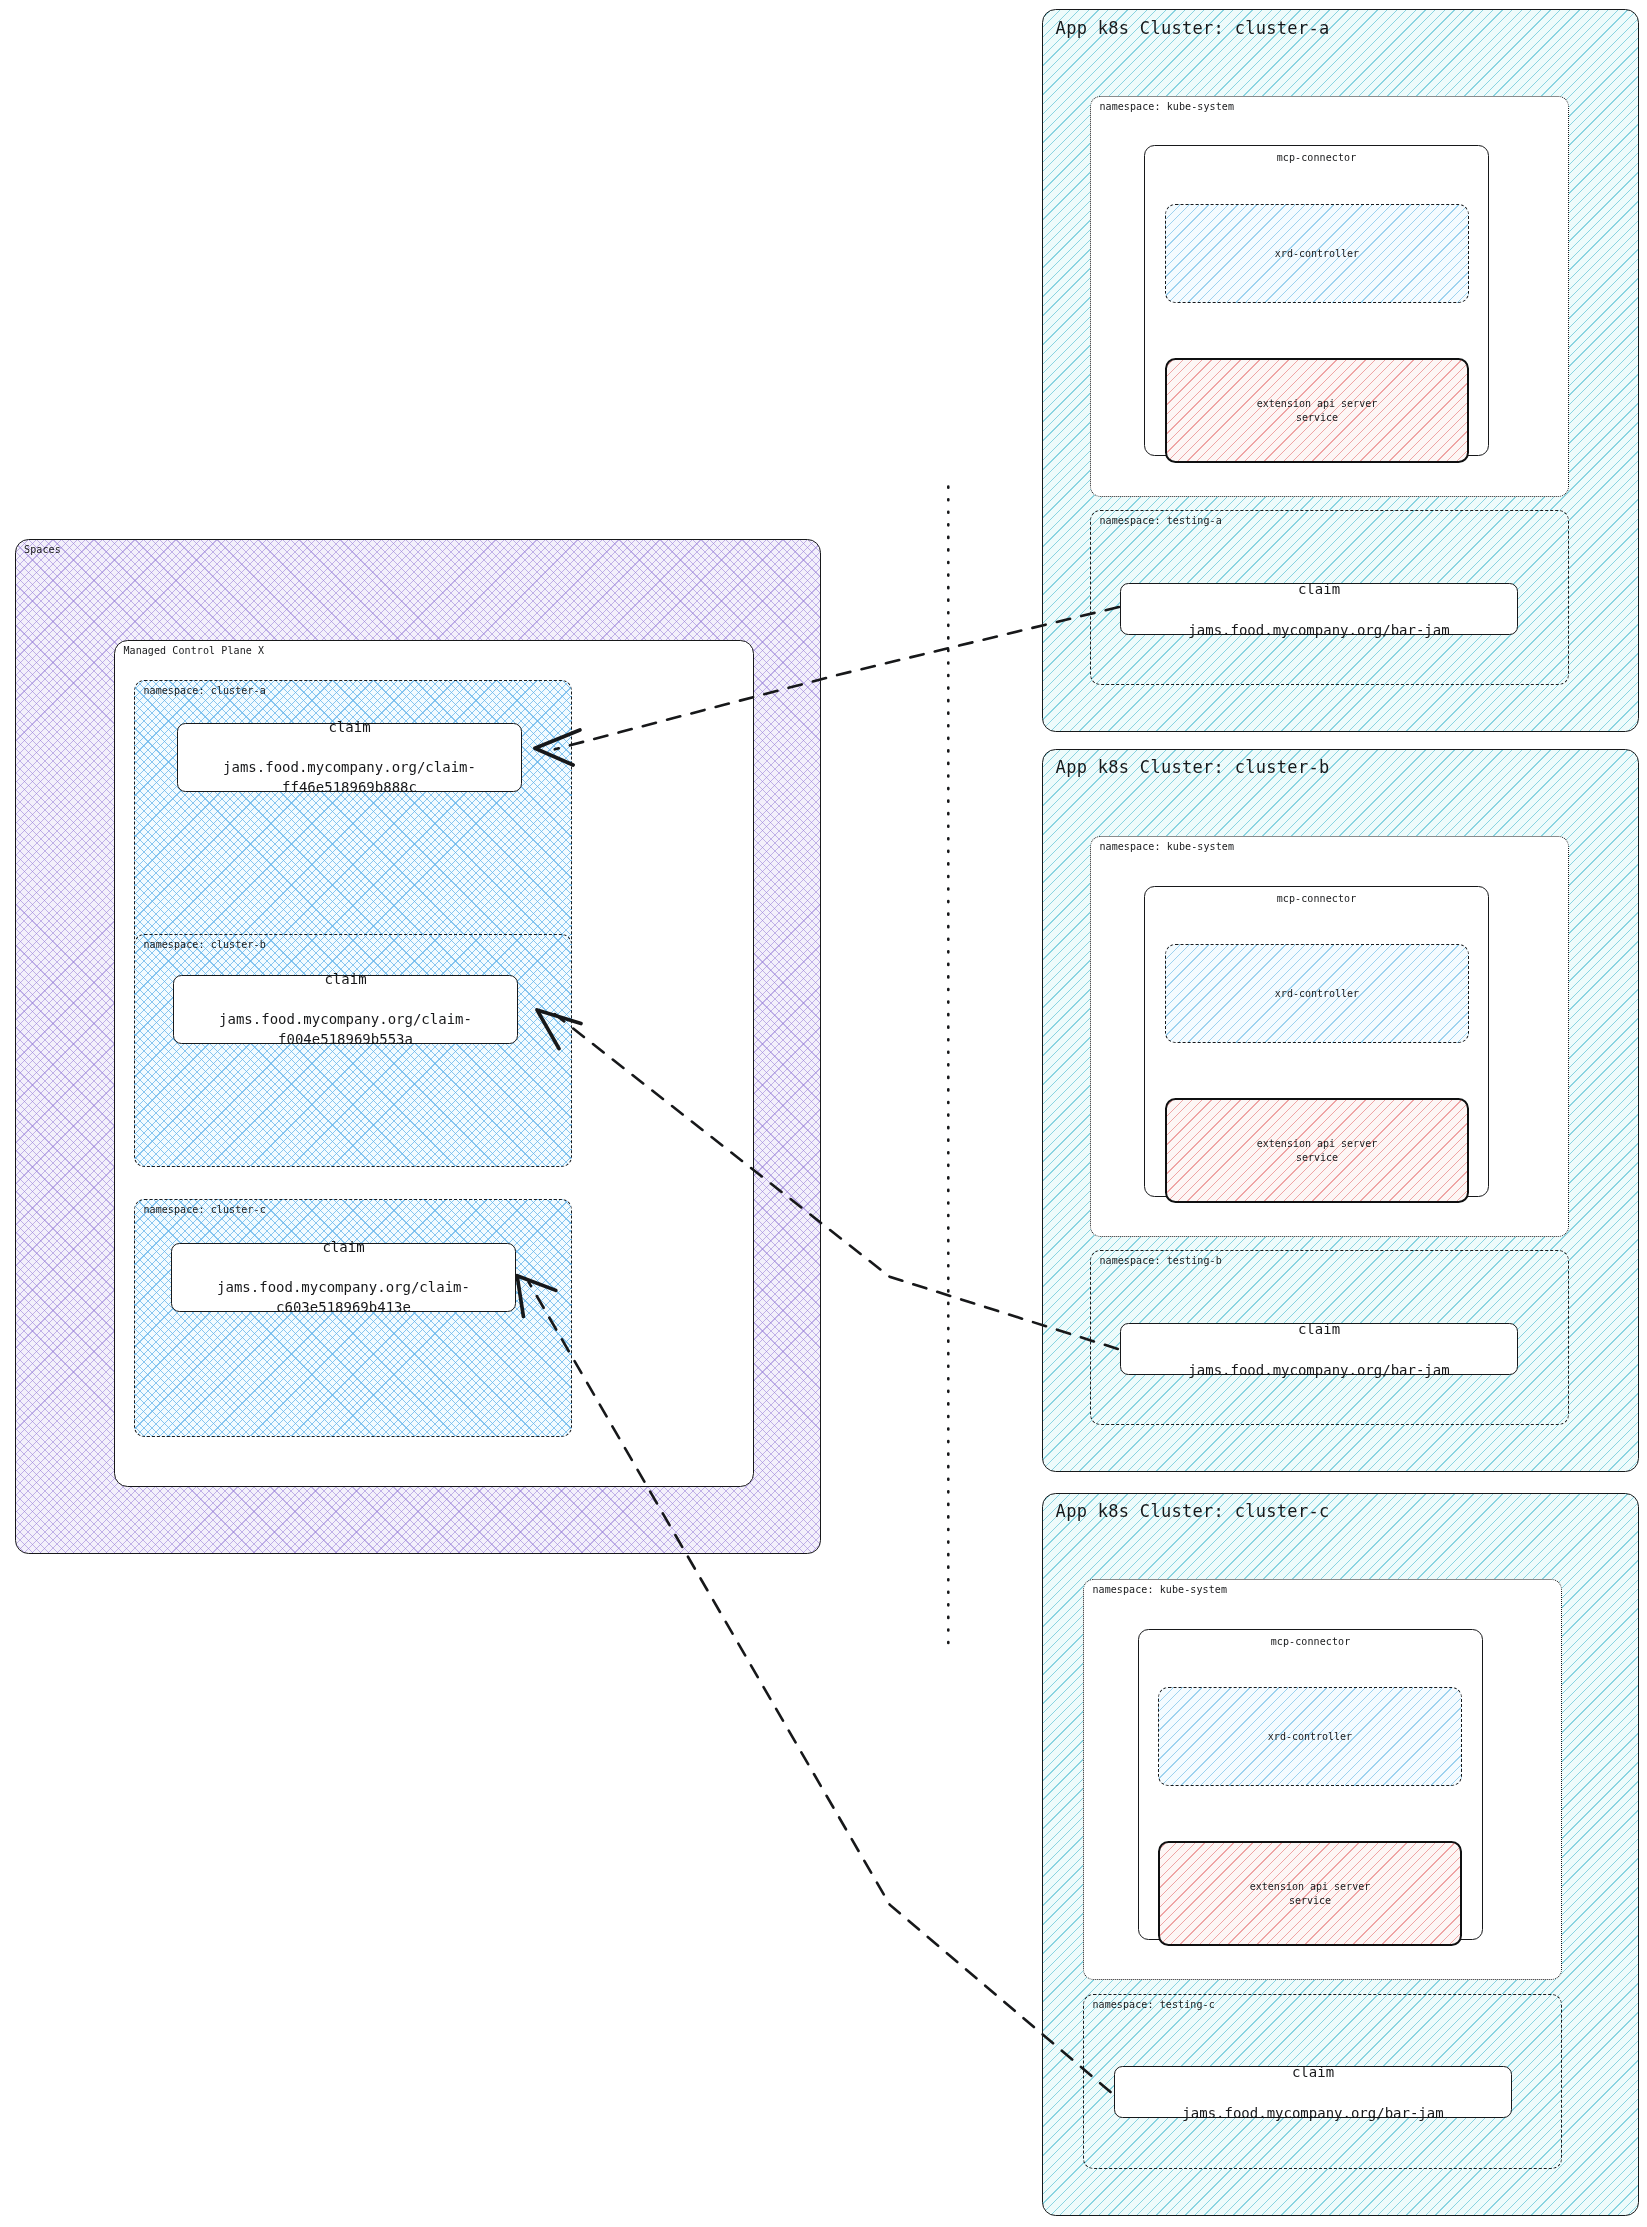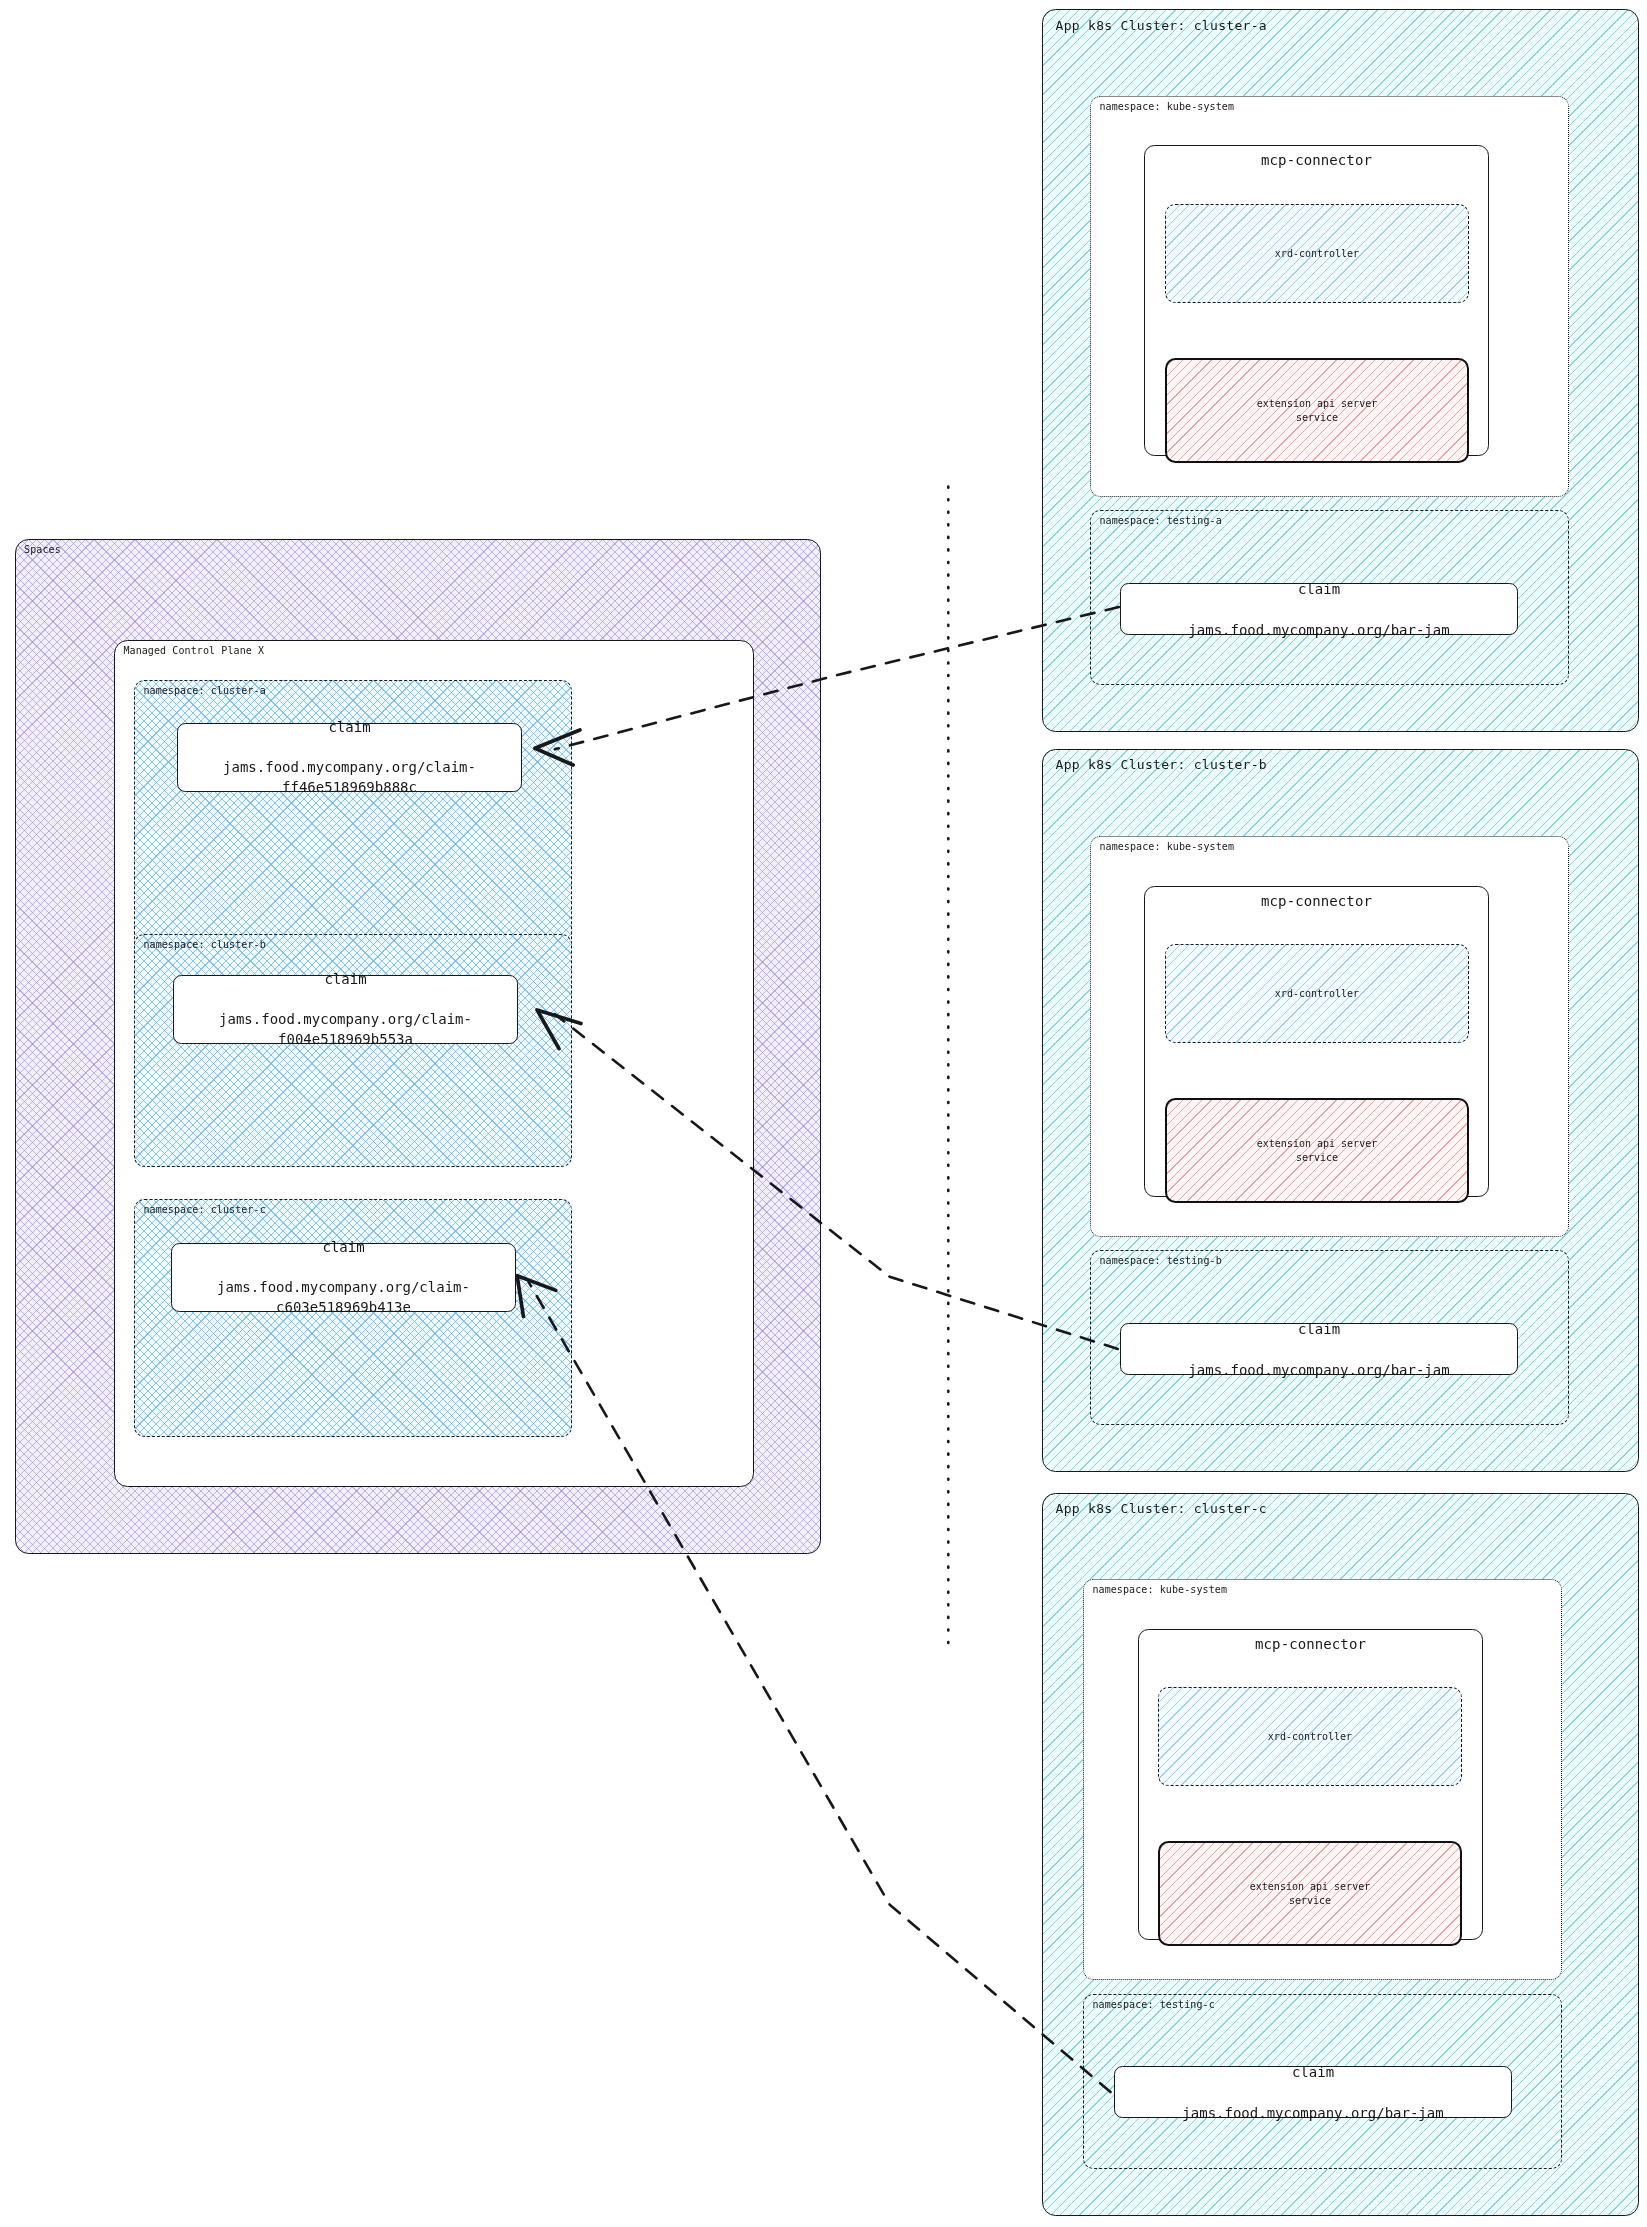--- a/index.html
+++ b/index.html
@@ -69,27 +69,27 @@
   .corner-label {
     position: absolute;
     left: 8.4px;
     top: 4.2px;
     font-size: 10px;
     color: #17181a;
     white-space: nowrap;
     letter-spacing: 0.1px;
   }
   .corner-label.big {
-    font-size: 13px;
+    font-size: 17px;
     left: 12.6px;
     top: 7.3px;
     letter-spacing: 0.3px;
   }
   .corner-label.mcp {
-    font-size: 14px;
+    font-size: 10px;
     left: 0;
     right: 0;
     top: 6.3px;
     text-align: center;
   }
   .center-label {
     position: absolute;
     left: 0; right: 0;
     top: 50%;
     transform: translateY(-50%);

